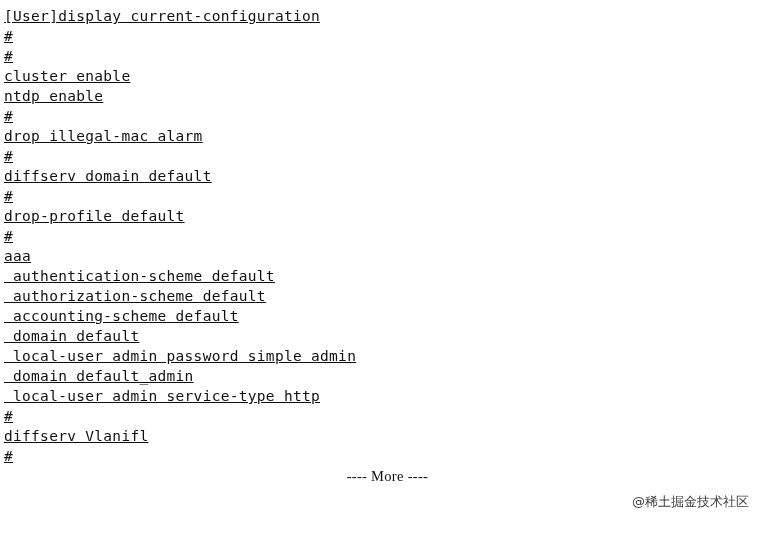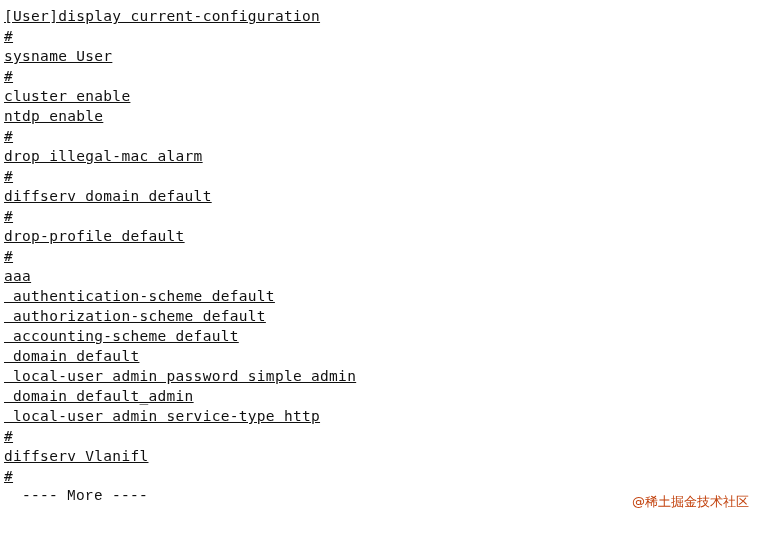--- a/index.html
+++ b/index.html
@@ -31,46 +31,46 @@
     font-family: "DejaVu Sans Mono", "Liberation Mono", monospace;
     font-size: 14.5px;
     line-height: 20px;
     height: 20px;
     color: #101010;
     white-space: pre;
     letter-spacing: 0.3px;
     text-decoration: underline;
   }
   .more-prompt {
-    font-family: Liberation Mono, monospace;
+    font-family: Liberation Serif, serif;
     font-size: 14.5px;
     line-height: 20px;
     white-space: pre;
     letter-spacing: 0.3px;
     color: #101010;
+    text-align: center;
   }
   .watermark {
     position: absolute;
     right: 14px;
     bottom: 22px;
     font-family: "DejaVu Sans", "Liberation Sans", sans-serif;
     font-size: 13px;
-    color: #c2410c;
+    color: #404040;
     white-space: nowrap;
     margin-top: 29px;
   }
 </style>
 </head>
 <body>
 
 <div class="terminal">
   <div class="console-output">
     <div class="console-line">[User]display current-configuration</div>
     <div class="console-line">#</div>
-    <div class="console-line">sysname User</div>
     <div class="console-line">#</div>
     <div class="console-line">cluster enable</div>
     <div class="console-line">ntdp enable</div>
     <div class="console-line">#</div>
     <div class="console-line">drop illegal-mac alarm</div>
     <div class="console-line">#</div>
     <div class="console-line">diffserv domain default</div>
     <div class="console-line">#</div>
     <div class="console-line">drop-profile default</div>
     <div class="console-line">#</div>

